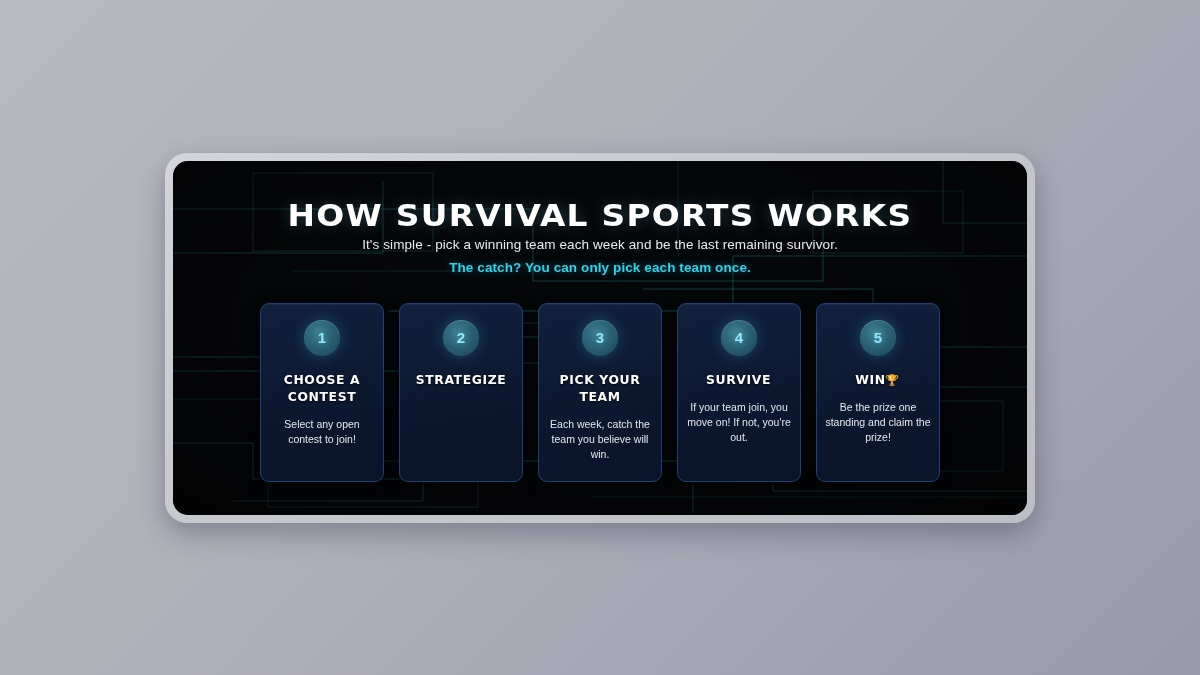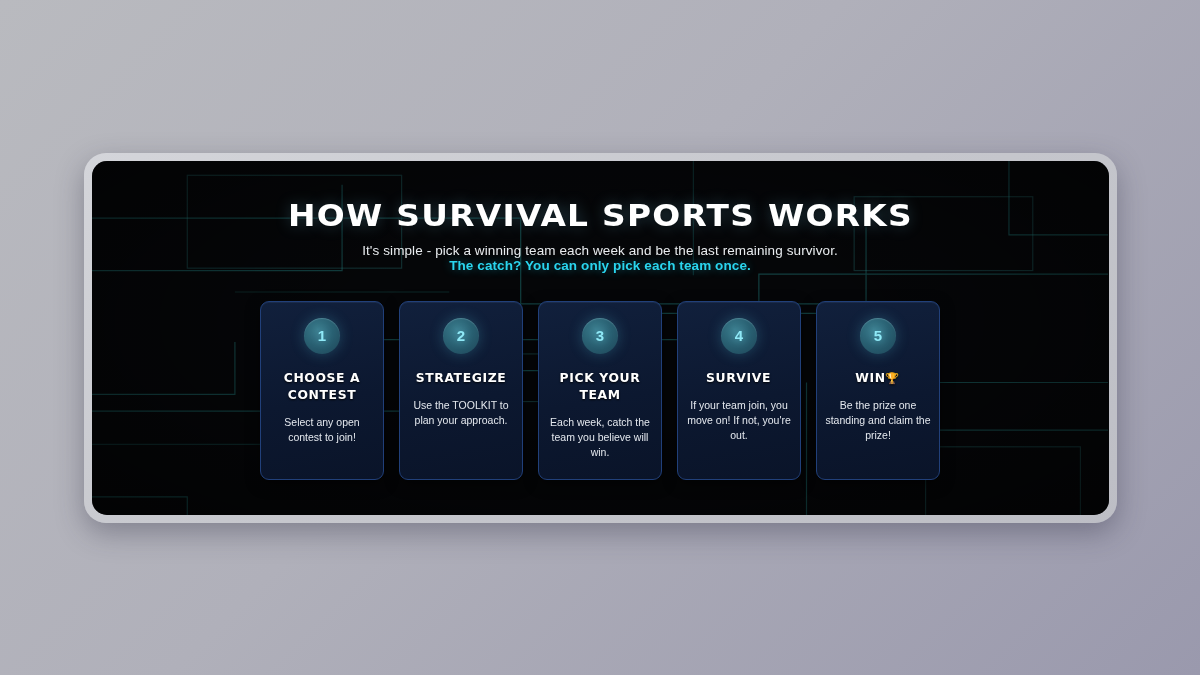--- a/index.html
+++ b/index.html
@@ -8,21 +8,21 @@
   }
   body {
     font-family:"Liberation Sans", sans-serif;
     background:linear-gradient(135deg, #b9babf 0%, #b0b0ba 45%, #9a99ad 100%);
     display:flex; align-items:center; justify-content:center;
   }
 
   
   #panel-frame {
     position:relative;
-    width:1033px; height:370px;
+    width:870px; height:370px;
     border-radius:22px;
     background:linear-gradient(150deg,#d4d5da 0%, #c6c7cd 50%, #bdbec5 100%);
     padding:8px;
     box-shadow:0 10px 28px rgba(40,40,60,.35);
   }
   #panel-screen {
     position:relative;
     width:100%; height:100%;
     border-radius:15px;
     background:#050608;
@@ -43,27 +43,27 @@
     font-family:"DejaVu Sans", sans-serif;
     font-weight:700;
     font-size:31px;
     letter-spacing:1.2px;
     color:#ffffff;
     transform:scaleX(1.06);
     text-shadow:0 0 14px rgba(120,200,230,.28), 0 2px 3px rgba(0,0,0,.8);
     white-space:nowrap;
   }
   #subtitle {
-    margin-top:10px;
+    margin-top:4px;
     font-size:13.5px;
     color:#e9ecef;
     letter-spacing:.1px;
   }
   #catch-line {
-    margin-top:0;
+    margin-top:8px;
     font-size:13.5px;
     font-weight:700;
     color:#2ad5ee;
     letter-spacing:.1px;
     text-shadow:0 0 10px rgba(42,213,238,.45);
   }
 
   
   #steps {
     position:relative;
@@ -165,21 +165,20 @@
           <span>CHOOSE A CONTEST</span>
         </div>
         <div class="step-desc">Select any open contest to join!</div>
       </div>
 
       <div class="step-card">
         <div class="step-badge">2</div>
         <div class="step-title">
           <span>STRATEGIZE</span>
         </div>
-        <div class="step-desc">Use the TOOLKIT to plan your approach.</div>
       </div>
 
       <div class="step-card">
         <div class="step-badge">3</div>
         <div class="step-title">
           <span>PICK YOUR TEAM</span>
         </div>
         <div class="step-desc">Each week, catch the team you believe will win.</div>
       </div>
 

